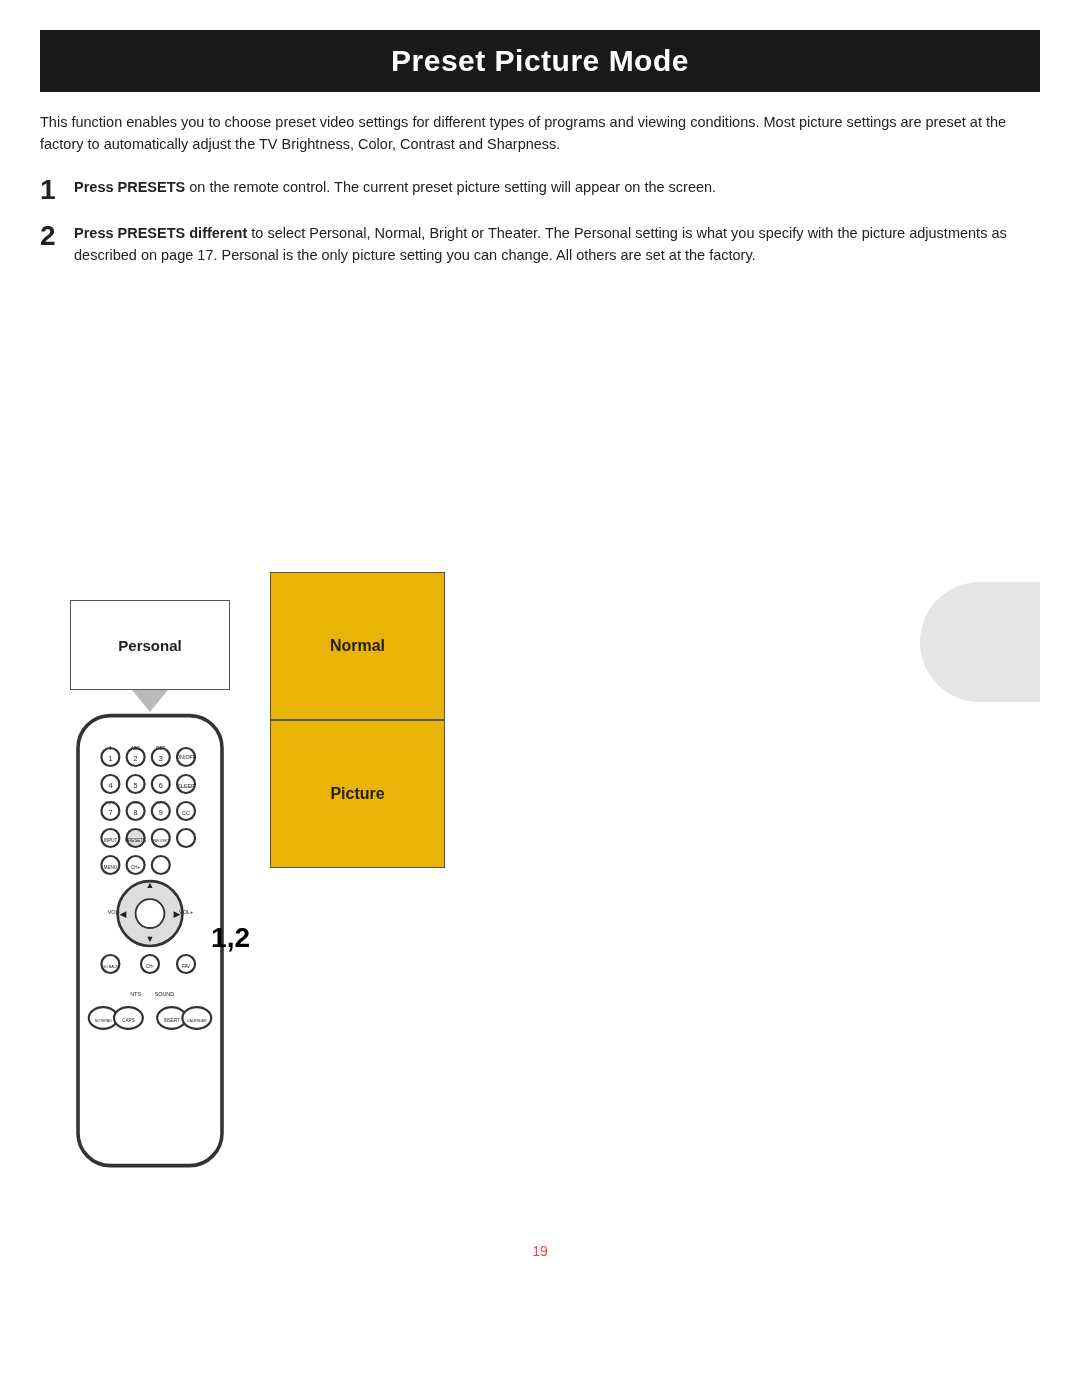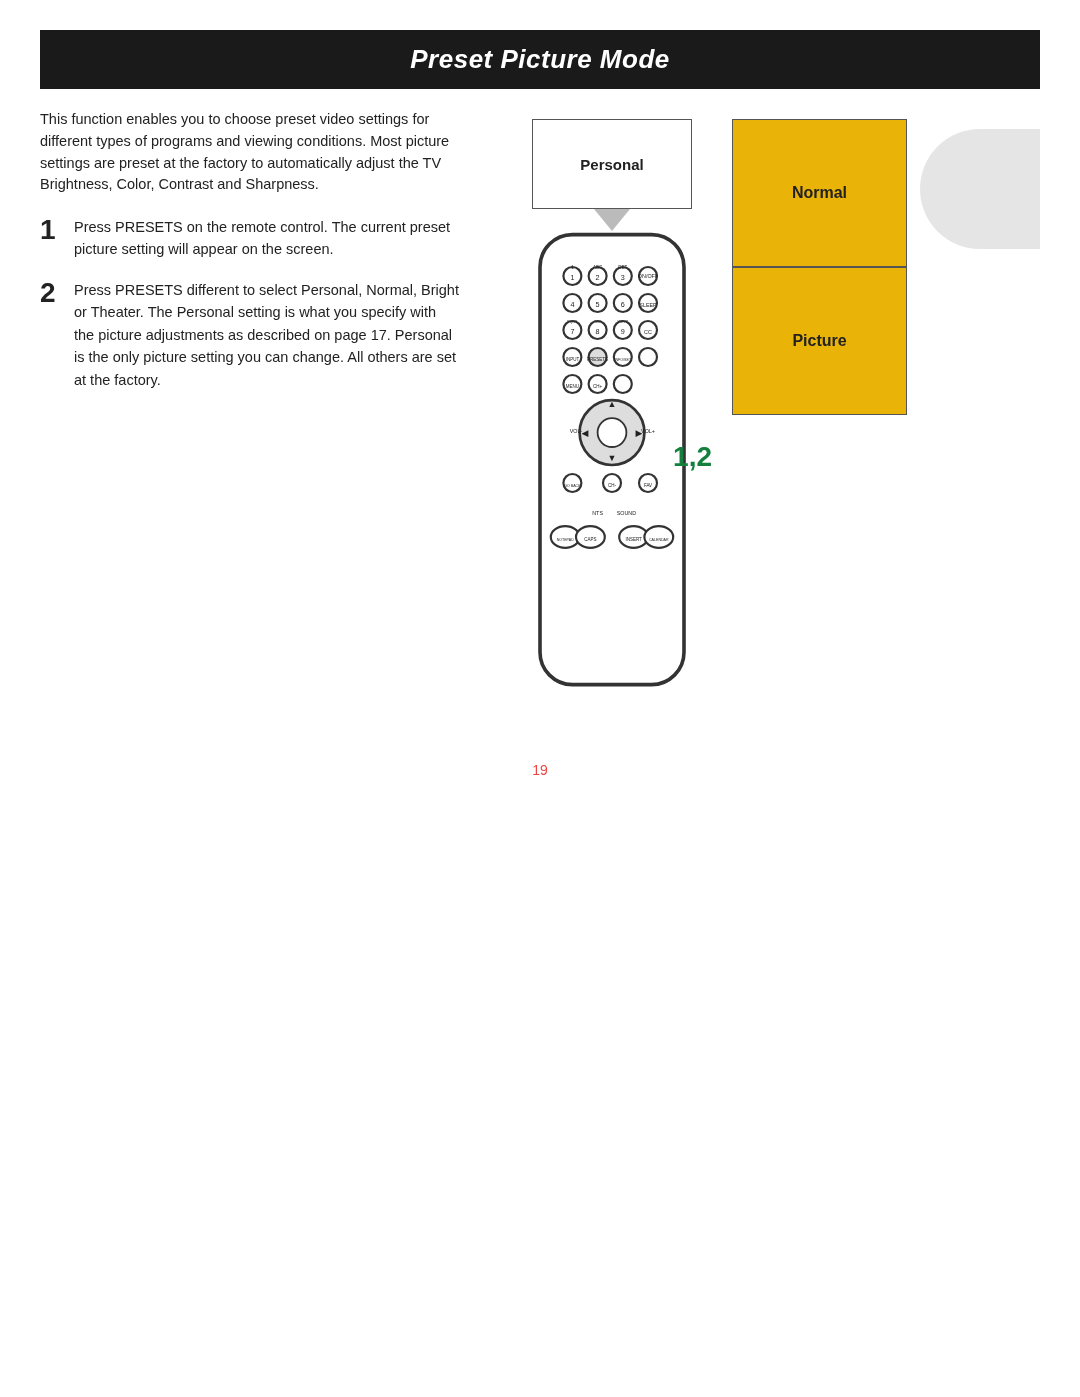--- a/index.html
+++ b/index.html
@@ -15,32 +15,31 @@
 
     
     .page-header {
       background: #1a1a1a;
       color: #fff;
       text-align: center;
       padding: 14px 20px;
       margin: 30px 40px 0 40px;
     }
     .page-header h1 {
-      font-size: 26px;
+      font-size: 30px;
       font-weight: bold;
       letter-spacing: 0.5px;
-      font-style: italic;
     }
 
     
     .content-area {
       display: flex;
-      flex-direction: row;
+      flex-direction: column;
       margin: 20px 40px 0 40px;
-      gap: 32px;
+      gap: 20px;
     }
 
     
     .left-col {
       flex: 0 0 430px;
       padding-right: 10px;
     }
 
     .intro-text {
       font-size: 14.5px;
@@ -69,41 +68,42 @@
       color: #222;
       width: 22px;
     }
 
     .step-text {
       font-size: 14.5px;
       line-height: 1.55;
     }
 
     .step-text strong {
-      font-weight: normal;
+      font-weight: bold;
     }
 
     
     .right-col {
       flex: 1;
       position: relative;
       display: flex;
       flex-direction: row;
       gap: 10px;
       align-items: flex-start;
       padding-top: 10px;
     }
 
     
     .remote-wrapper {
       flex: 0 0 220px;
       position: relative;
       display: flex;
       flex-direction: column;
       align-items: center;
+      margin-top: 28px;
     }
 
     
     .personal-box {
       border: 1.5px solid #555;
       width: 160px;
       height: 90px;
       display: flex;
       align-items: center;
       justify-content: center;
@@ -131,21 +131,21 @@
     .remote-svg {
       width: 180px;
       margin-top: 0;
     }
 
     
     .number-label {
       position: absolute;
       font-size: 28px;
       font-weight: bold;
-      color: #15803d;
+      color: #000000;
       right: -10px;
       top: 210px;
     }
 
     
     .preset-boxes {
       flex: 0 0 180px;
       display: flex;
       flex-direction: column;
       gap: 0;

